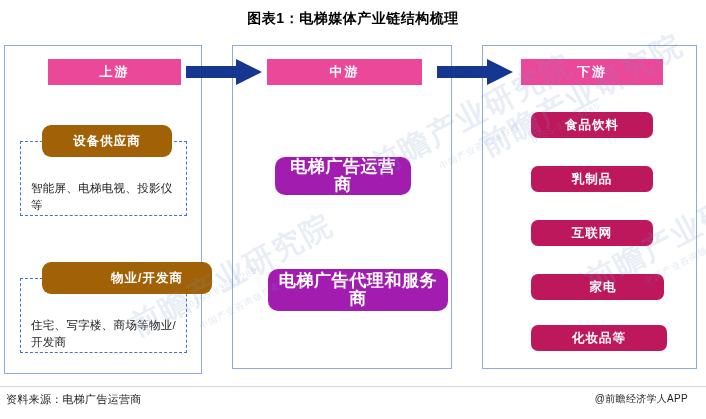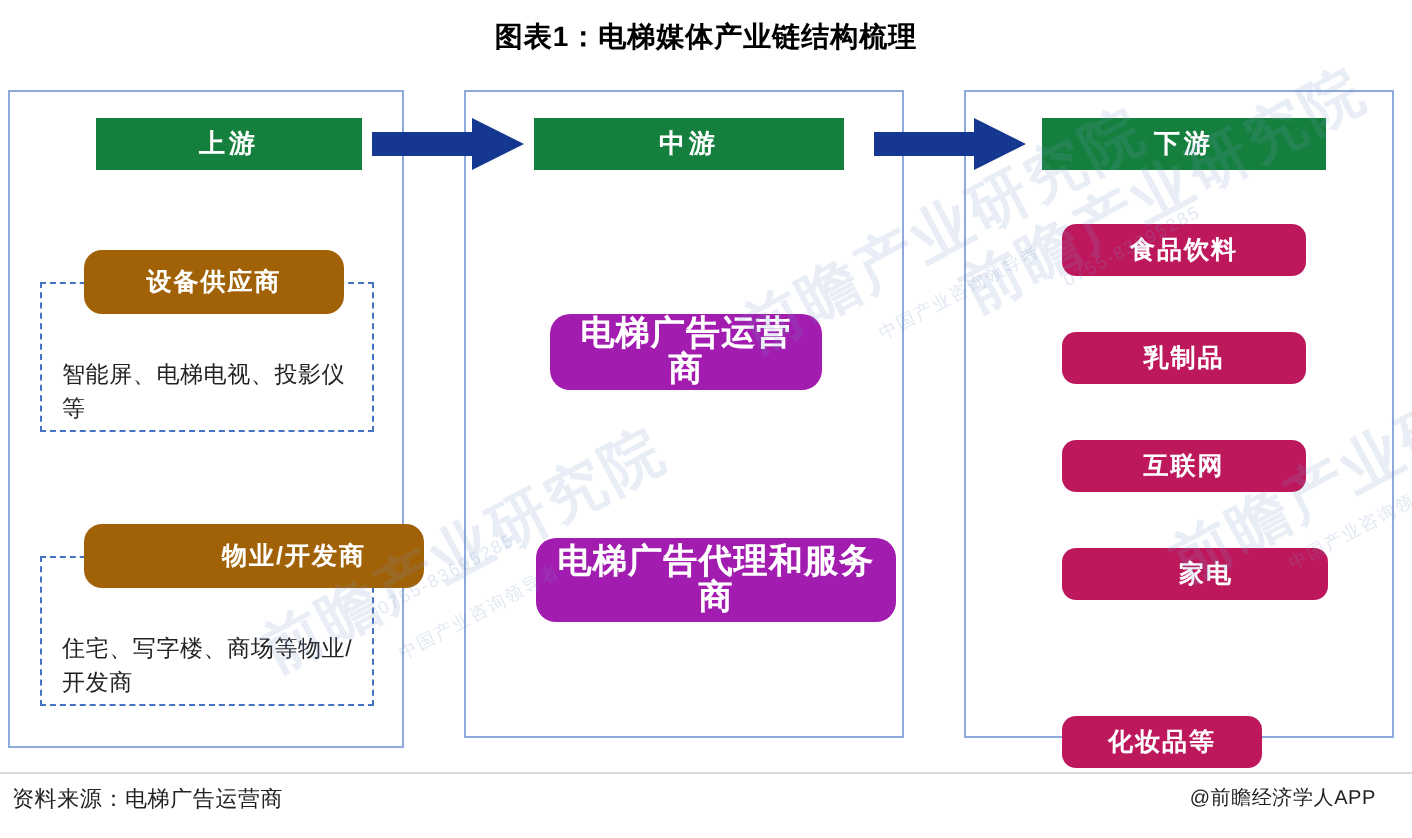--- a/index.html
+++ b/index.html
@@ -62,21 +62,21 @@
     background: transparent;
     box-sizing: border-box;
     z-index: 2;
   }
   #col-upstream   { left: 4px;   top: 45px; width: 198px; height: 329px; }
   #col-midstream  { left: 232px; top: 45px; width: 220px; height: 324px; }
   #col-downstream { left: 482px; top: 45px; width: 215px; height: 324px; }
 
   .col-header {
     position: absolute;
-    background: #15803d;
+    background: #ec4899;
     color: #ffffff;
     font-size: 13px;
     font-weight: bold;
     text-align: center;
     line-height: 26px;
     height: 26px;
     letter-spacing: 2px;
     z-index: 4;
   }
   #hdr-upstream   { left: 48px;  top: 59px; width: 133px; }
@@ -163,21 +163,21 @@
     text-align: center;
     z-index: 4;
     display: flex;
     align-items: center;
     justify-content: center;
   }
   #down-badge-0 { left: 531px; top: 112px; width: 122px; height: 26px; }
   #down-badge-1 { left: 531px; top: 166px; width: 122px; height: 26px; }
   #down-badge-2 { left: 531px; top: 220px; width: 122px; height: 26px; }
   #down-badge-3 { left: 531px; top: 274px; width: 122px; height: 26px; padding-left: 11px; }
-  #down-badge-4 { left: 531px; top: 325px; width: 100px; height: 26px; margin-top: 33px; }
+  #down-badge-4 { left: 531px; top: 325px; width: 136px; height: 26px; }
 
   
   .footer-divider {
     position: absolute;
     left: 0;
     top: 386px;
     width: 706px;
     height: 1px;
     background: #d9d9d9;
   }

